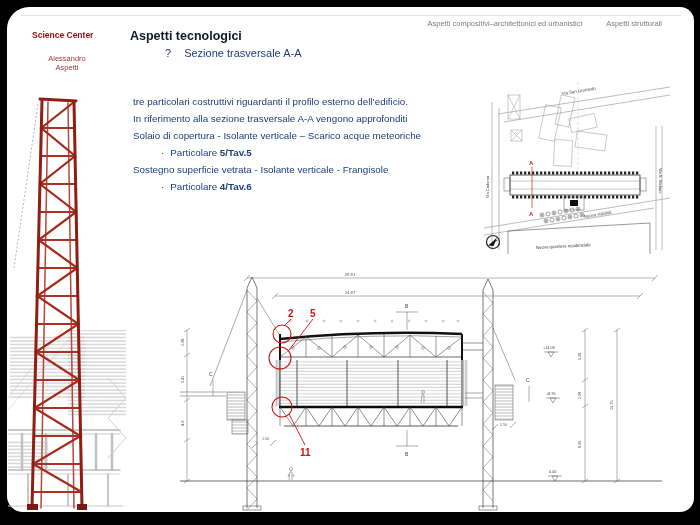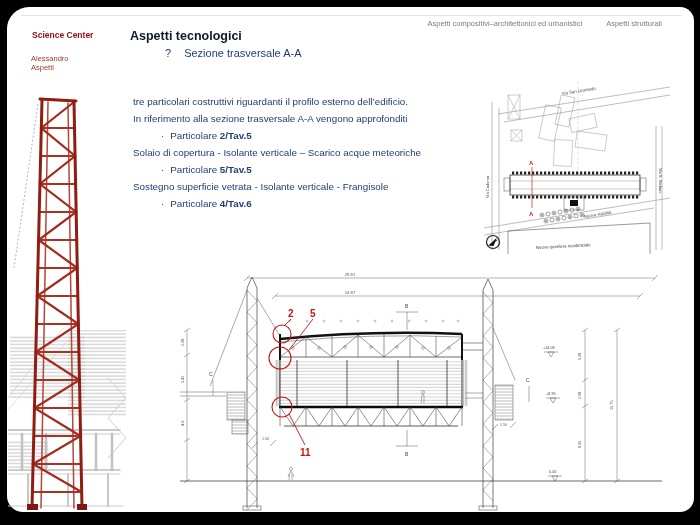--- a/index.html
+++ b/index.html
@@ -4,21 +4,21 @@
 <style>
   html,body{margin:0;padding:0;background:#000;}
   #stage{position:relative;width:700px;height:525px;background:#000;overflow:hidden;
          font-family:"Liberation Sans","DejaVu Sans",sans-serif;}
   #slide{position:absolute;left:7px;top:7px;width:687px;height:505px;background:#fff;
          border-radius:22px 14px 14px 16px;}
   .toprule{position:absolute;left:14px;top:8px;width:660px;height:1px;background:#e3e3e3;}
 
   
   .brand{position:absolute;left:11px;top:23px;width:110px;color:#8e0e0e;font-weight:bold;font-size:8.5px;margin-left:14px;}
-  .author{position:absolute;left:24px;top:47px;width:72px;text-align:left;color:#9c4036;font-size:7.5px;line-height:9px;}
+  .author{position:absolute;left:24px;top:47px;width:72px;text-align:center;color:#9c4036;font-size:7.5px;line-height:9px;}
   .nav{position:absolute;top:12px;right:32px;display:flex;gap:24px;color:#7d7d7d;font-size:7.5px;}
   .title{position:absolute;left:123px;top:22px;color:#0f172a;font-weight:bold;font-size:12.5px;}
   .subtitle{position:absolute;left:158px;top:40px;color:#20407a;font-size:11px;display:flex;gap:13px;}
 
   
   .bodytext{position:absolute;left:126px;top:86px;width:370px;color:#20407a;font-size:9.8px;line-height:17px;}
   .bodytext .ind{padding-left:28px;}
   .bodytext .b{font-weight:bold;}
   .bodytext .dot{padding-right:6px;}
 
@@ -44,21 +44,20 @@
 
   <div class="title">Aspetti tecnologici</div>
   <div class="subtitle">
     <span>?</span>
     <span>Sezione trasversale A-A</span>
   </div>
 
   <div class="bodytext">
     <div>tre particolari costruttivi riguardanti il profilo esterno dell’edificio.</div>
     <div>In riferimento alla sezione trasversale A-A vengono approfonditi</div>
-    <div class="ind"><span class="dot">·</span><span>Particolare </span><span class="b">2/Tav.5</span></div>
     <div>Solaio di copertura - Isolante verticale – Scarico acque meteoriche</div>
     <div class="ind"><span class="dot">·</span><span>Particolare </span><span class="b">5/Tav.5</span></div>
     <div>Sostegno superficie vetrata - Isolante verticale - Frangisole</div>
     <div class="ind"><span class="dot">·</span><span>Particolare </span><span class="b">4/Tav.6</span></div>
   </div>
 
   <svg class="art" style="left:1px;top:81px" width="120" height="428" viewBox="0 0 120 428">
     <defs>
       <pattern id="hl" width="4" height="3.5" patternUnits="userSpaceOnUse">
         <line x1="0" y1="1" x2="4" y2="1" stroke="#c3c3c3" stroke-width="1"></line>

